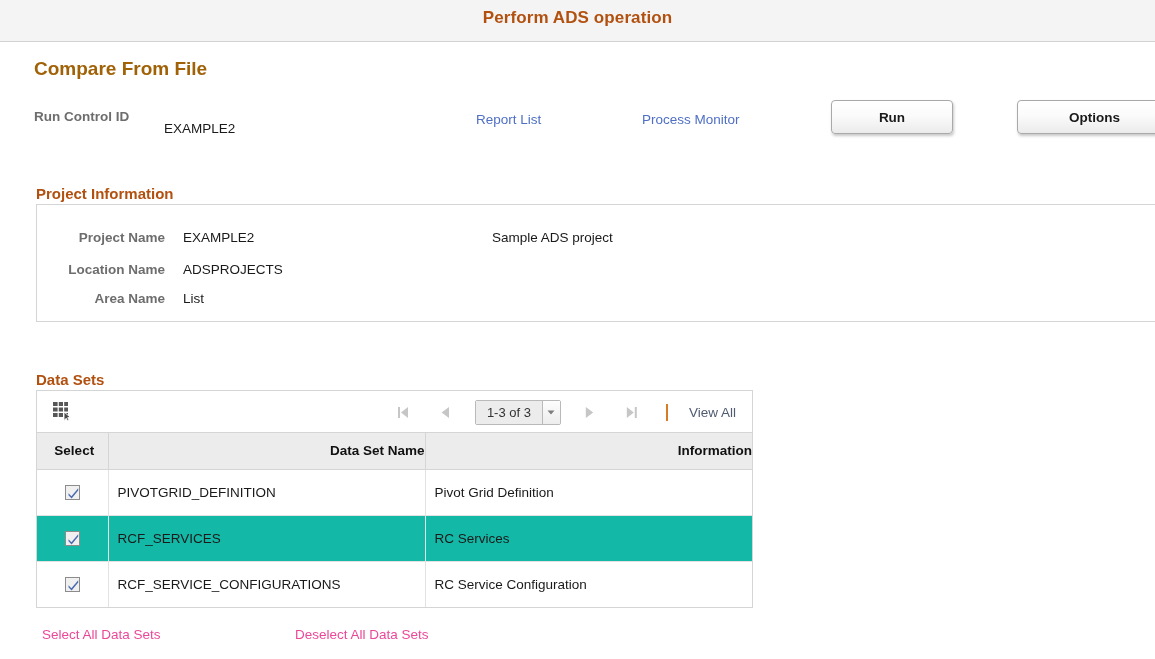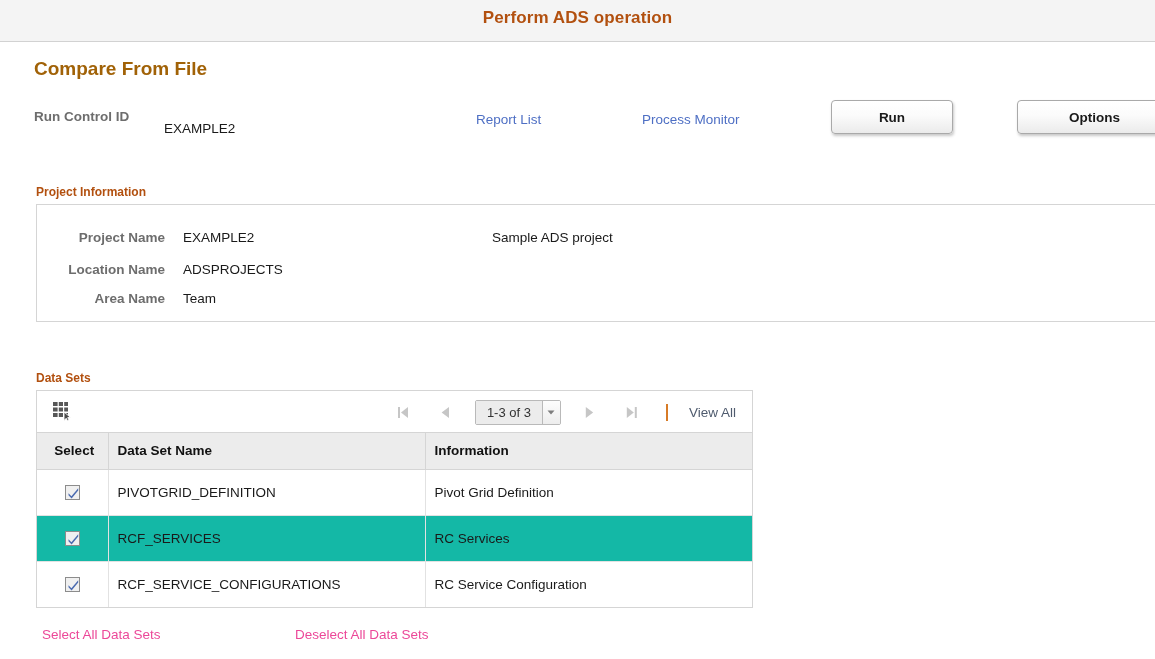--- a/index.html
+++ b/index.html
@@ -58,21 +58,21 @@
     font-family: "Liberation Sans", sans-serif;
     font-size: 13.5px; font-weight: bold; color: #1a1a1a;
     cursor: pointer; padding: 0;
   }
   #btn-run     { left: 831px; width: 122px; }
   #btn-options { left: 1017px; width: 155px; }
 
   
   .section-caption {
     position: absolute;
-    font-size: 12px; font-weight: bold; color: #b2500f;
+    font-size: 15px; font-weight: bold; color: #b2500f;
   }
   #cap-project-info { left: 36px; top: 185px; }
   #cap-data-sets    { left: 36px; top: 371px; }
 
   
   .project-panel {
     position: absolute; left: 36px; top: 204px;
     width: 1160px; height: 118px;
     border: 1px solid #d5d5d5; background: #ffffff;
   }
@@ -138,21 +138,21 @@
   .view-all {
     font-size: 13.5px; color: #4f5b6e; cursor: pointer;
     padding-right: 8px; white-space: nowrap;
   }
 
   table.ds-table { border-collapse: collapse; width: 715px; table-layout: fixed; }
   table.ds-table th {
     background: #ececec; border-right: 1px solid #d5d5d5;
     border-bottom: 1px solid #d5d5d5;
     font-size: 13.5px; font-weight: bold; color: #111111;
-    text-align: left; padding: 10px 0 10px 9px; height: 36px;
+    text-align: right; padding: 10px 0 10px 9px; height: 36px;
   }
   table.ds-table th.col-select { width: 71px; text-align: center; padding-left: 4px; }
   table.ds-table th.col-name    { width: 317px; }
   table.ds-table th.col-descr   { width: 327px; border-right: none; }
   table.ds-table td {
     border-right: 1px solid #e2e2e2; border-bottom: 1px solid #e2e2e2;
     font-size: 13.5px; color: #1a1a1a; padding: 0 0 0 9px; height: 46px;
   }
   table.ds-table td.cell-select { text-align: center; padding-left: 0; }
   table.ds-table td.cell-descr  { border-right: none; }
@@ -197,21 +197,21 @@
 
 <div class="project-panel"></div>
 
 <div class="pi-label pi-row1">Project Name</div>
 <div class="pi-value pi-row1">EXAMPLE2</div>
 
 <div class="pi-label pi-row2">Location Name</div>
 <div class="pi-value pi-row2">ADSPROJECTS</div>
 
 <div class="pi-label pi-row3">Area Name</div>
-<div class="pi-value pi-row3">Team</div>
+<div class="pi-value pi-row3">List</div>
 
 <div id="pi-descr">Sample ADS project</div>
 
 <div class="section-caption" id="cap-data-sets">Data Sets</div>
 
 <div class="grid-wrap">
 
   <div class="grid-toolbar">
 
     <span class="grid-icon">

